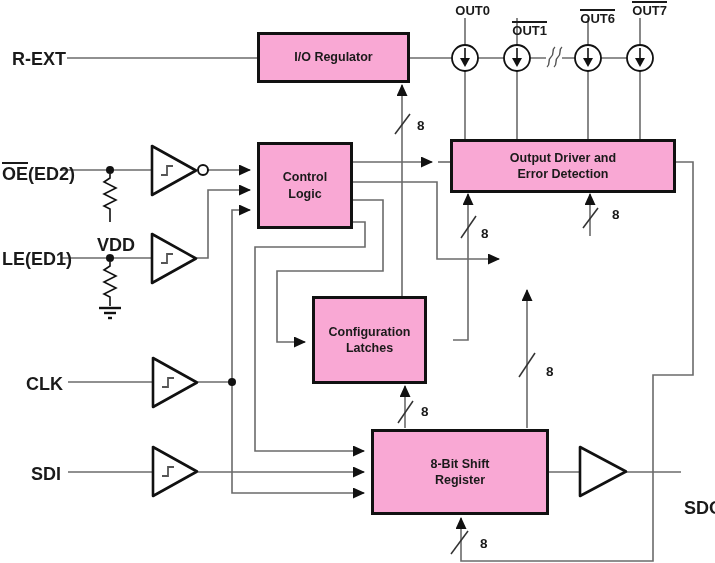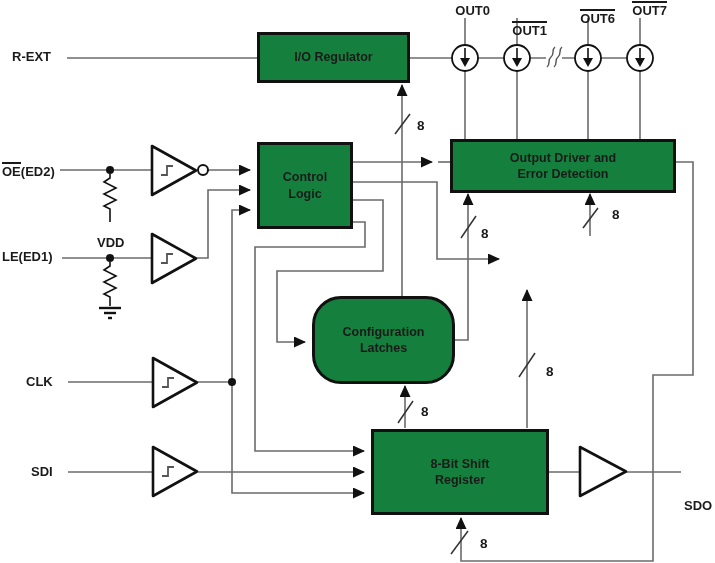--- a/index.html
+++ b/index.html
@@ -1,22 +1,22 @@
 <!DOCTYPE html>
 <html><head>
 <meta charset="utf-8">
 <style>
   html,body{margin:0;padding:0;background:#fff;}
   #stage{position:relative;width:715px;height:563px;background:#ffffff;overflow:hidden;
          font-family:"Liberation Sans","DejaVu Sans",sans-serif;color:#1a1a1a;}
   #wires{position:absolute;left:0;top:0;z-index:1;}
-  .block{position:absolute;z-index:2;border:3px solid #111;background:#15803d;
+  .block{position:absolute;z-index:2;border:3px solid #111;background:#f9a8d4;
          display:flex;align-items:center;justify-content:center;text-align:center;
          font-weight:bold;font-size:12.5px;line-height:1.3;white-space:pre-line;box-sizing:border-box;}
-  .lbl{position:absolute;z-index:3;font-weight:bold;font-size:13px;line-height:1.05;white-space:nowrap;}
+  .lbl{position:absolute;z-index:3;font-weight:bold;font-size:18px;line-height:1.05;white-space:nowrap;}
   .bus8{position:absolute;z-index:3;font-weight:bold;font-size:13.5px;}
   .outlbl{position:absolute;z-index:3;top:1px;width:50px;text-align:right;font-weight:bold;font-size:13px;}
   .ovl{display:inline-block;border-top:2px solid #1a1a1a;padding-top:1px;line-height:1.05;}
   .noovl{display:inline-block;padding-top:3px;line-height:1.05;}
 </style>
 </head>
 <body>
 
 <div id="stage">
 
@@ -156,21 +156,21 @@
       <line x1="583" y1="228" x2="598" y2="208"></line>
       <line x1="519" y1="377" x2="535" y2="353"></line>
       <line x1="398" y1="423" x2="413" y2="401"></line>
       <line x1="451" y1="554" x2="468" y2="531"></line>
     </g>
   </svg>
 
   <div class="block" style="left:257px;top:32px;width:153px;height:51px;">I/O Regulator</div>
   <div class="block" style="left:257px;top:142px;width:96px;height:87px;">Control
 Logic</div>
-  <div class="block" style="left:312px;top:296px;width:143px;height:88px;border-radius:29px;">Configuration
+  <div class="block" style="left:312px;top:296px;width:115px;height:88px;">Configuration
 Latches</div>
   <div class="block" style="left:450px;top:139px;width:226px;height:54px;">Output Driver and
 Error Detection</div>
   <div class="block" style="left:371px;top:429px;width:178px;height:86px;">8-Bit Shift
 Register</div>
 
   <div class="lbl" style="left:12px;top:50px;">R-EXT</div>
   <div class="lbl" style="left:2px;top:162px;"><span class="ovl">OE</span><span class="noovl">(ED2)</span></div>
   <div class="lbl" style="left:2px;top:250px;">LE(ED1)</div>
   <div class="lbl" style="left:97px;top:236px;">VDD</div>

